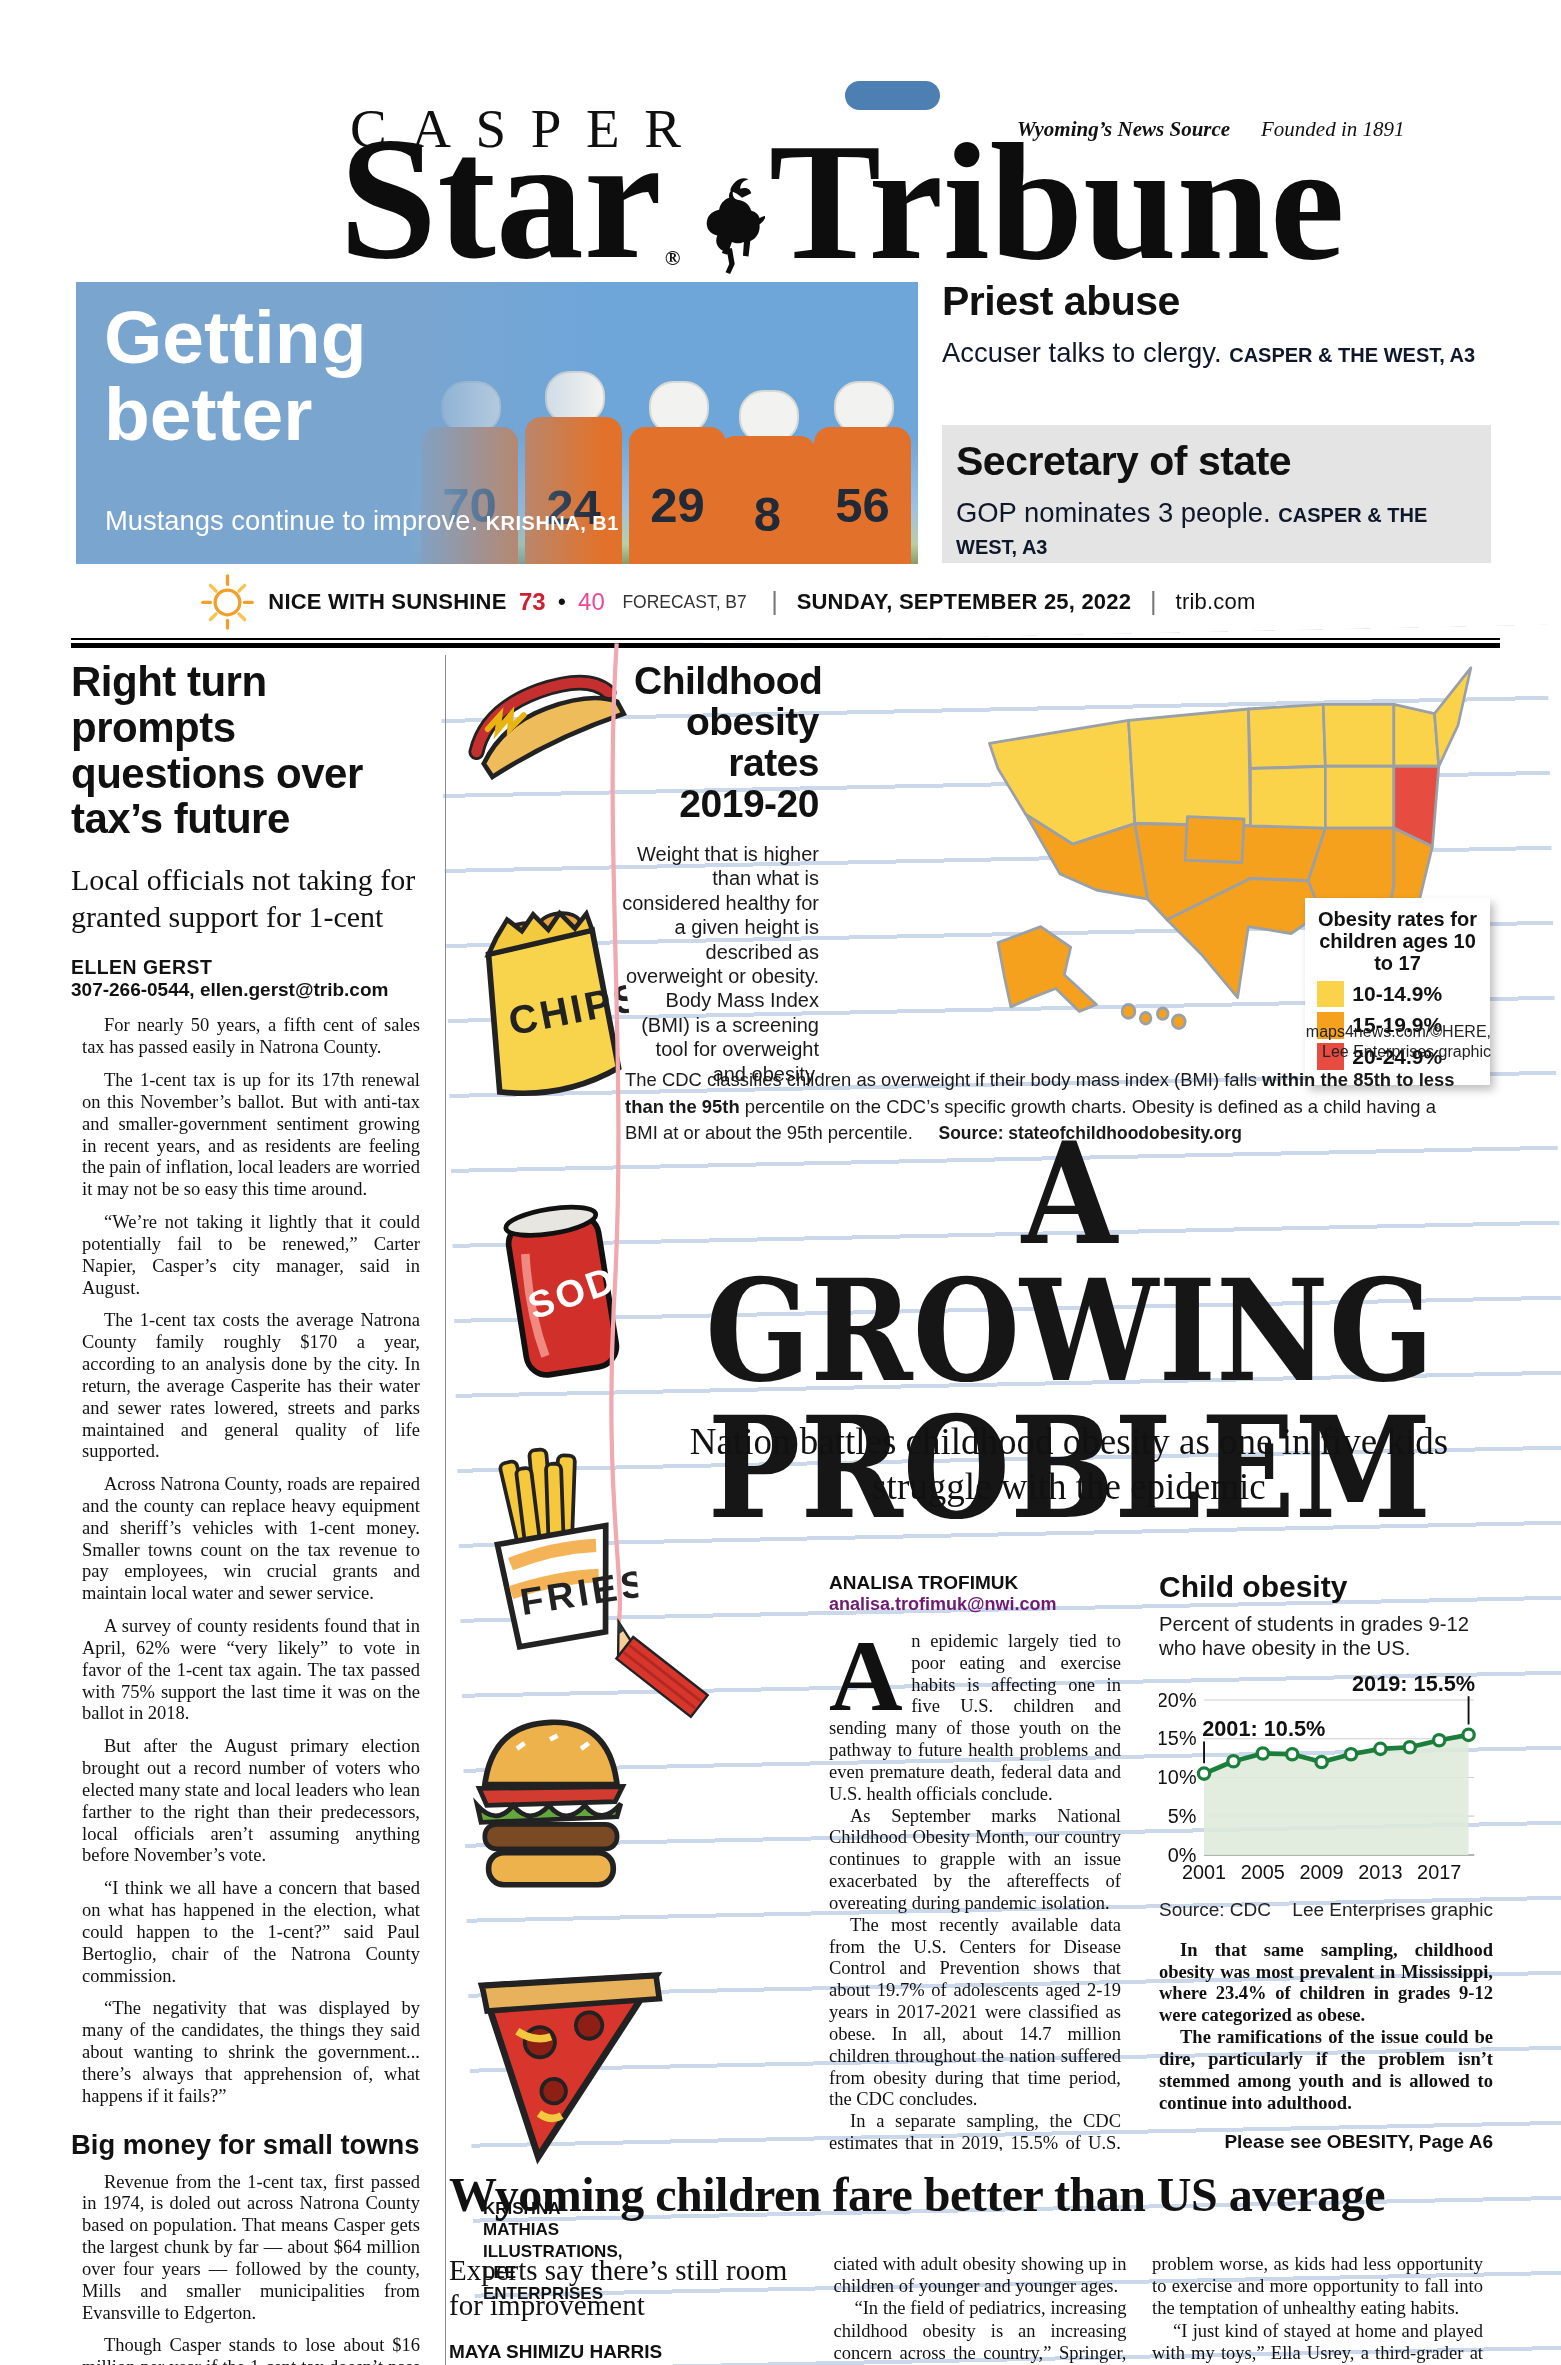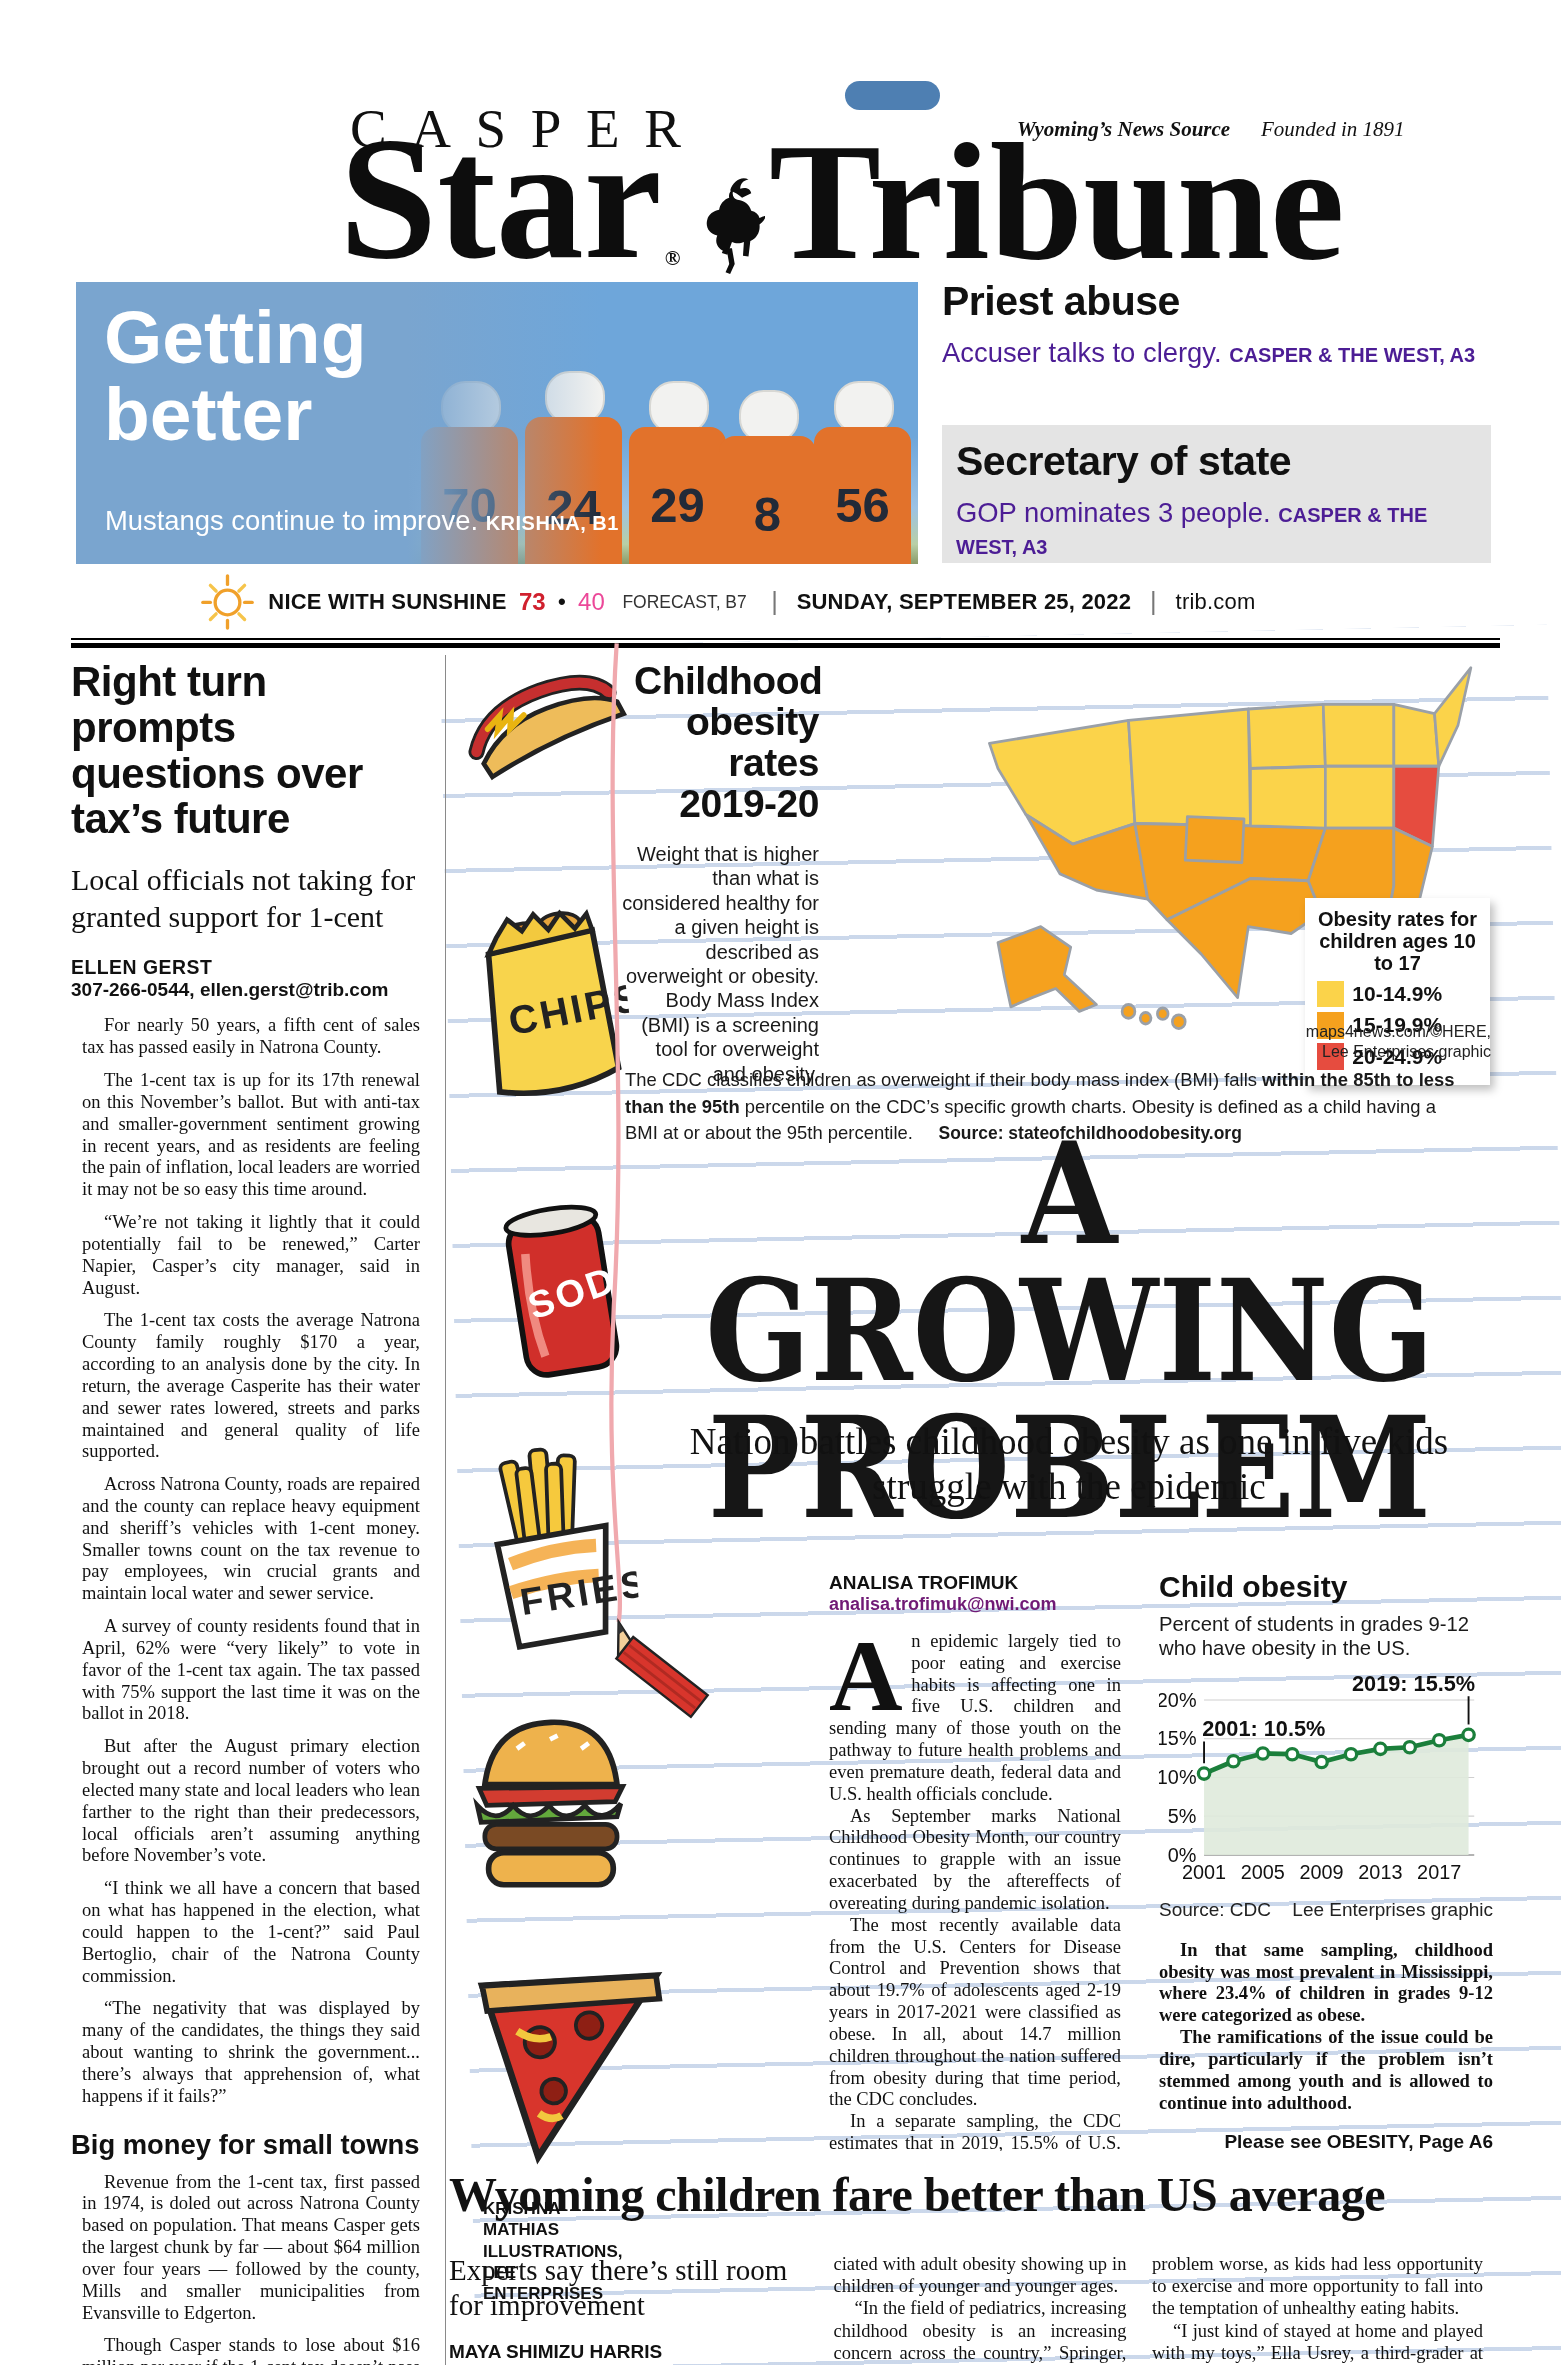--- a/index.html
+++ b/index.html
@@ -33,21 +33,21 @@
   .player{position:absolute;bottom:-19px;width:99px;z-index:1;}
   .helmet{width:56px;height:49px;border-radius:24.6px;background:#f2f2f0;border:2.8px solid #d8d8d4;margin:0 auto;}
   .jersey{width:97px;height:156px;background:#e2722b;border-radius:16px 16px 3.8px 3.8px;margin-top:-6.6px;
     display:flex;align-items:center;justify-content:center;}
   .jersey span{font-size:49px;font-weight:bold;color:#222a38;}
   .promo-title{position:absolute;left:28px;top:17px;color:#fff;font-weight:bold;font-size:75px;line-height:1.02;}
   .promo-sub{position:absolute;left:29px;bottom:27.4px;color:#fff;font-size:27.4px;z-index:4;}
   .promo-sub b{font-size:20px;letter-spacing:0.5px;}
   .promo-rt{left:942px;top:278px;width:549px;}
   .promo-rt h2,.promo-rb h2{margin:0;font-size:41px;letter-spacing:-0.5px;}
-  .promo-line{font-size:27.4px;color:#4c1d95;margin-top:12.3px;}
+  .promo-line{font-size:27.4px;color:#0f172a;margin-top:12.3px;}
   .promo-line b{font-size:20px;}
   .promo-rb{left:942px;top:425px;width:549px;height:138px;background:#e4e4e4;padding:13.2px 14px;box-sizing:border-box;}
 
   
   .weather{left:199px;top:573px;width:1230px;height:57px;display:flex;align-items:center;gap:12.3px;}
   .wtxt{font-size:22px;font-weight:bold;letter-spacing:0.2px;}
   .whigh{color:#d0202e;font-size:24px;font-weight:bold;}
   .wlow{color:#ec4899;font-size:24px;font-weight:normal;}
   .wref{font-size:19px;color:#333;font-weight:normal;transform:scaleX(.92);}
   .wsep{color:#777;font-size:25.5px;font-weight:normal;margin:0 6.6px;}

